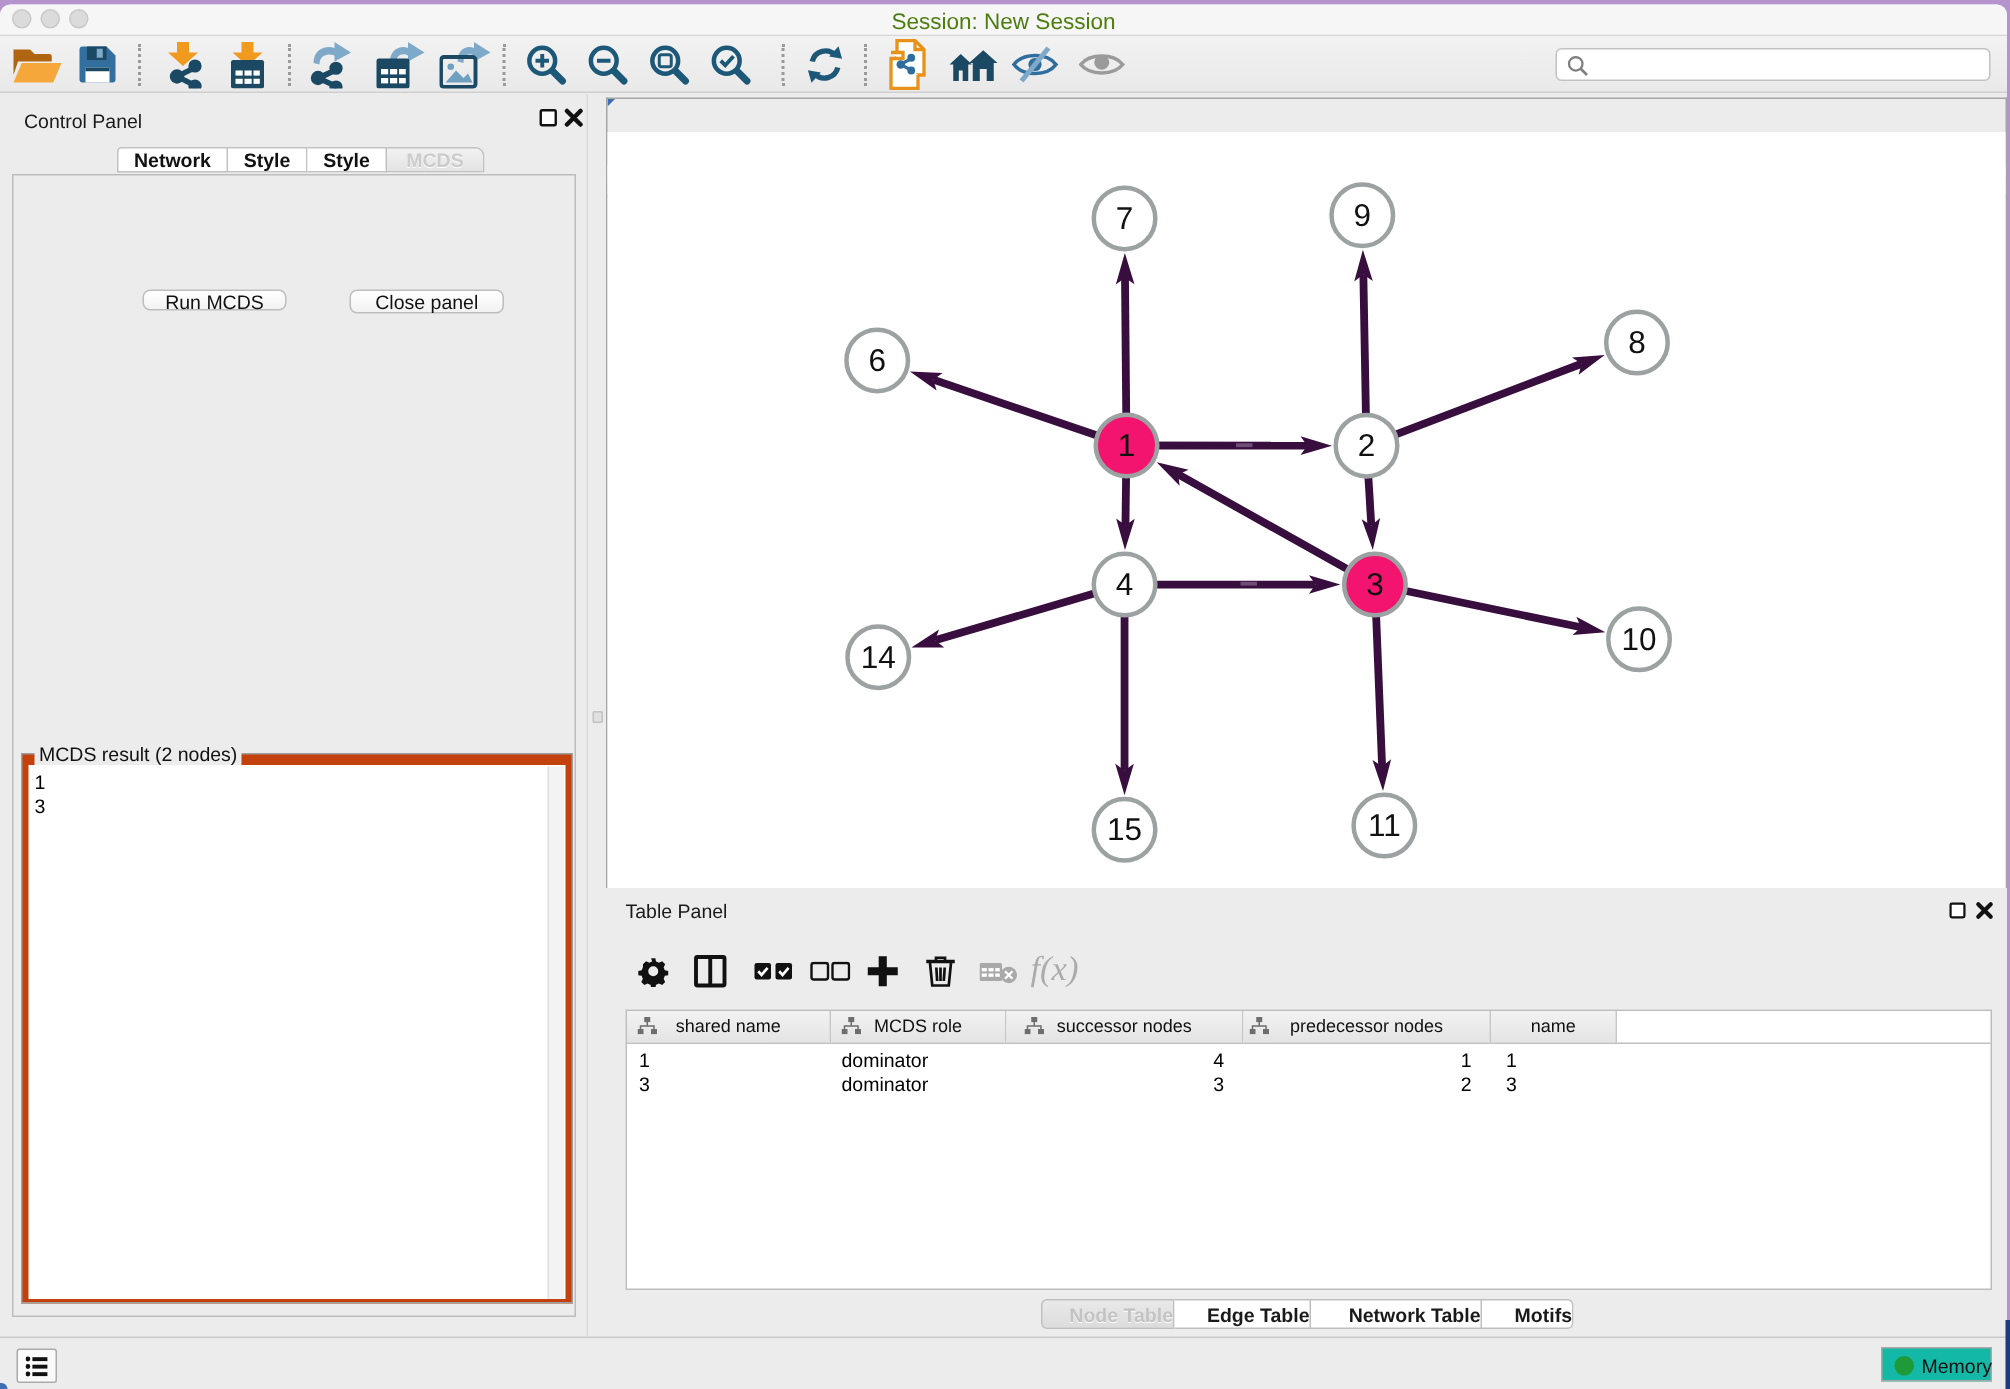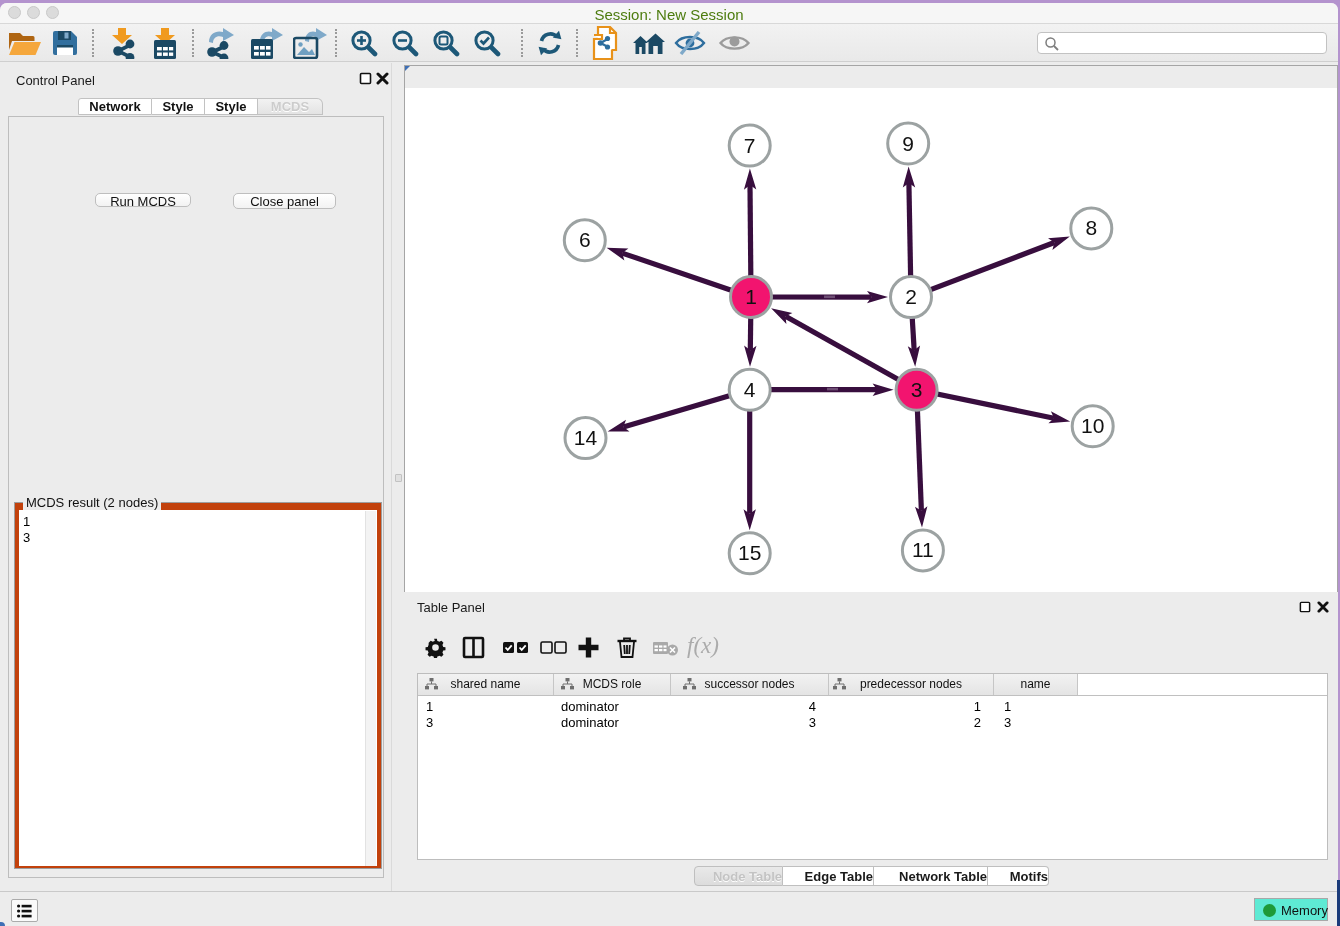--- a/index.html
+++ b/index.html
@@ -446,21 +446,21 @@
           <g fill="#111">
             <circle cx="1.6" cy="2" r="1.6"></circle>
             <circle cx="1.6" cy="7" r="1.6"></circle>
             <circle cx="1.6" cy="12" r="1.6"></circle>
             <rect x="4.6" y="0.8" width="10" height="2.6"></rect>
             <rect x="4.6" y="5.8" width="10" height="2.6"></rect>
             <rect x="4.6" y="10.8" width="10" height="2.6"></rect>
           </g>
         </svg>
     </div>
-    <div style="position:absolute;left:1254px;top:6px;width:74px;height:23px;background:#5eead4;border:1px solid #A8A8A8;">
+    <div style="position:absolute;left:1254px;top:6px;width:74px;height:23px;background:#14b8a6;border:1px solid #A8A8A8;">
       <div style="position:absolute;left:8px;top:5px;width:13px;height:13px;border-radius:50%;background:#1E9A38;"></div>
       <div style="position:absolute;left:26px;top:4px;font-size:13px;color:#111;">Memory</div>
     </div>
 
   </div>
 </div>
 <div style="position:absolute;right:0;top:880px;width:3px;height:46px;background:#1B3B7A;"></div>
 <div style="position:absolute;left:0;bottom:0;width:5px;height:4px;background:#3E6FB5;border-radius:0 4px 0 0;"></div>
 
 </body></html>

